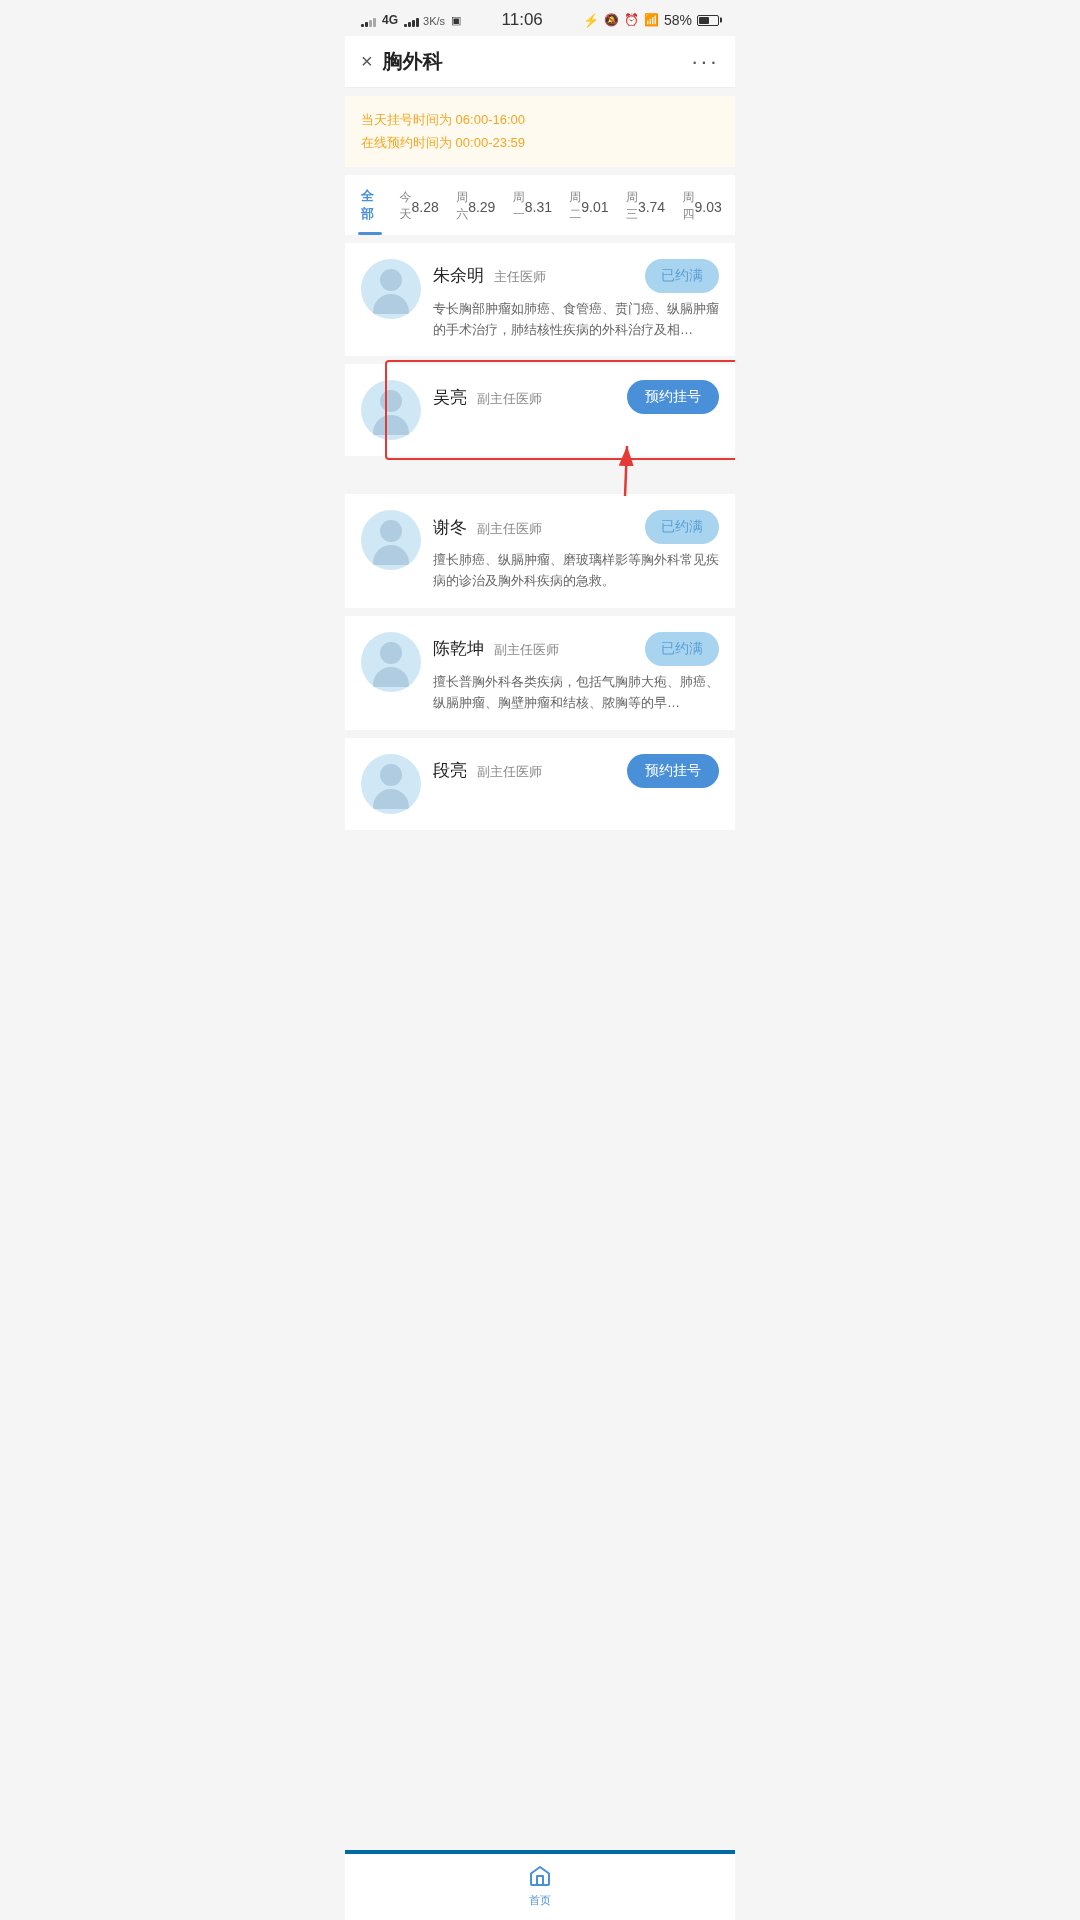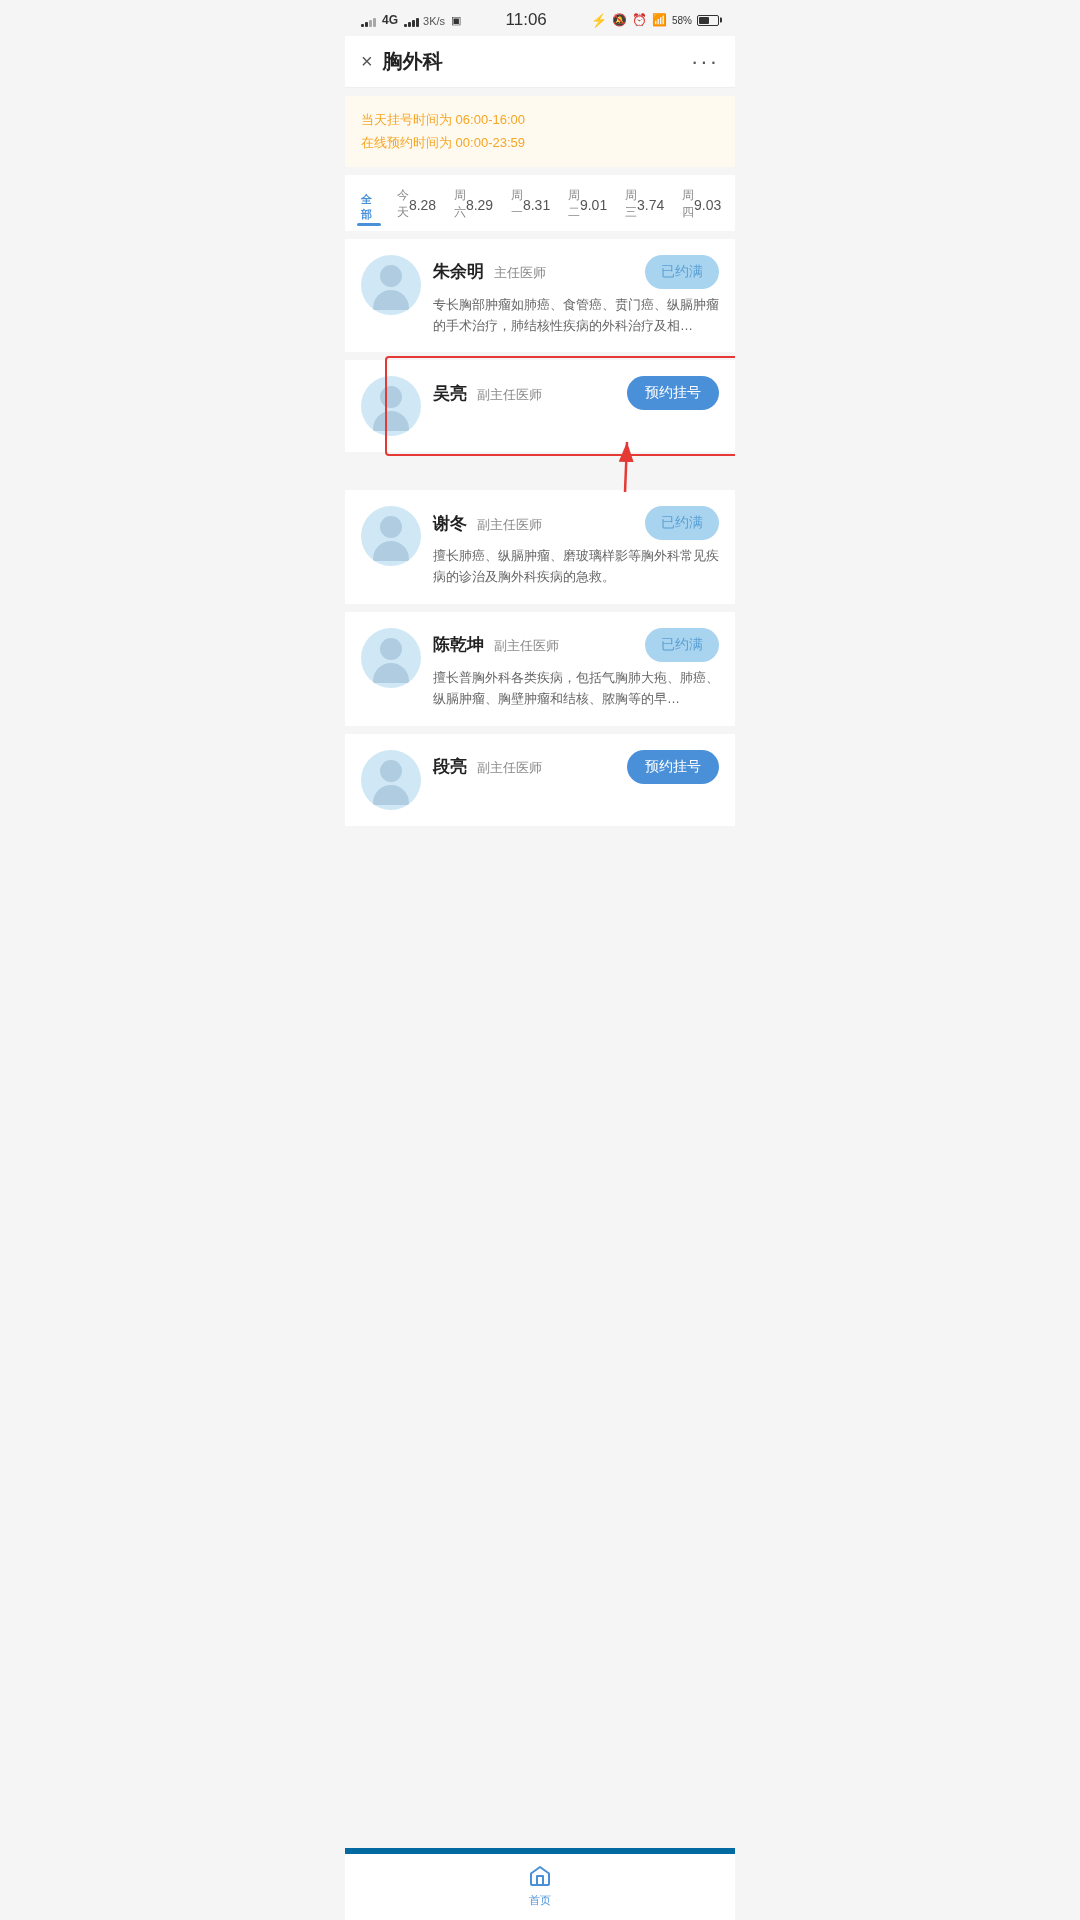--- a/index.html
+++ b/index.html
@@ -125,24 +125,24 @@
       font-size: 12px;
       color: #888;
       margin-bottom: 2px;
     }
     .date-tab .date-num {
       font-size: 14px;
       color: #555;
       font-weight: 500;
     }
     .date-tab-all {
-      font-size: 11px;
+      font-size: 13px;
       font-weight: 600;
       color: #4a90d9;
-      padding: 12px 10px 4px;
+      padding: 12px 10px 12px;
       cursor: pointer;
       position: relative;
     }
     .date-tab-all::after {
       content: '';
       position: absolute;
       bottom: 0;
       left: 50%;
       transform: translateX(-50%);
       width: 24px;
@@ -209,21 +209,21 @@
       flex: 1;
     }
     .doctor-name-row {
       display: flex;
       align-items: center;
       justify-content: space-between;
       margin-bottom: 6px;
     }
     .doctor-name {
       font-size: 17px;
-      font-weight: 700;
+      font-weight: 400;
       color: #222;
     }
     .doctor-title {
       font-size: 13px;
       color: #888;
       margin-left: 6px;
     }
     .doctor-desc {
       font-size: 13px;
       color: #666;
@@ -273,21 +273,21 @@
     }
 
     
     .bottom-nav {
       position: fixed;
       bottom: 0;
       left: 50%;
       transform: translateX(-50%);
       width: 390px;
       background: white;
-      border-top: 6px solid #0369a1;
+      border-top: 4px solid #0369a1;
       display: flex;
       justify-content: space-around;
       padding: 8px 0 12px;
     }
     .nav-item {
       display: flex;
       flex-direction: column;
       align-items: center;
       gap: 3px;
       cursor: pointer;
@@ -334,21 +334,21 @@
     </div>
     <span style="font-size:11px;color:#555;">3K/s</span>
     <span style="font-size:11px;margin-left:2px;">▣</span>
   </div>
   <div class="status-center">11:06</div>
   <div class="status-right">
     <span style="font-size:13px;">⚡</span>
     <span style="font-size:12px;">🔕</span>
     <span style="font-size:12px;">⏰</span>
     <span style="font-size:12px;">📶</span>
-    <span style="font-size:10px;">58%</span>
+    <span style="font-size:14px;">58%</span>
     <div class="battery">
       <div class="battery-body">
         <div class="battery-fill"></div>
       </div>
     </div>
   </div>
 </div>
 
 <div class="header">
   <div class="header-left">

